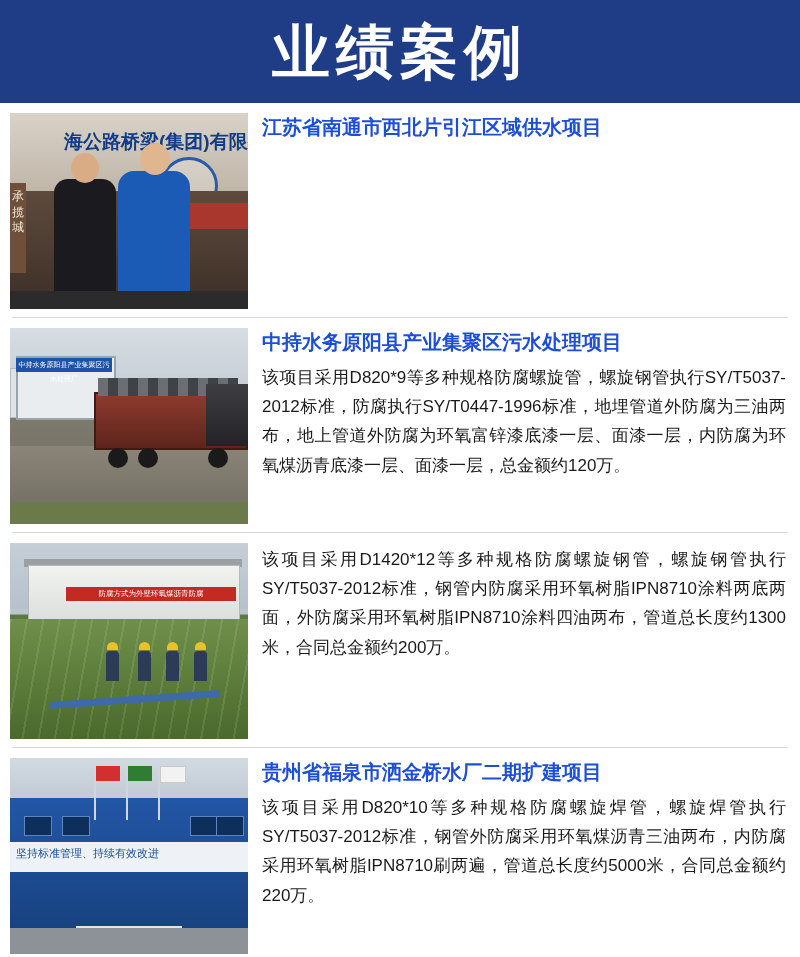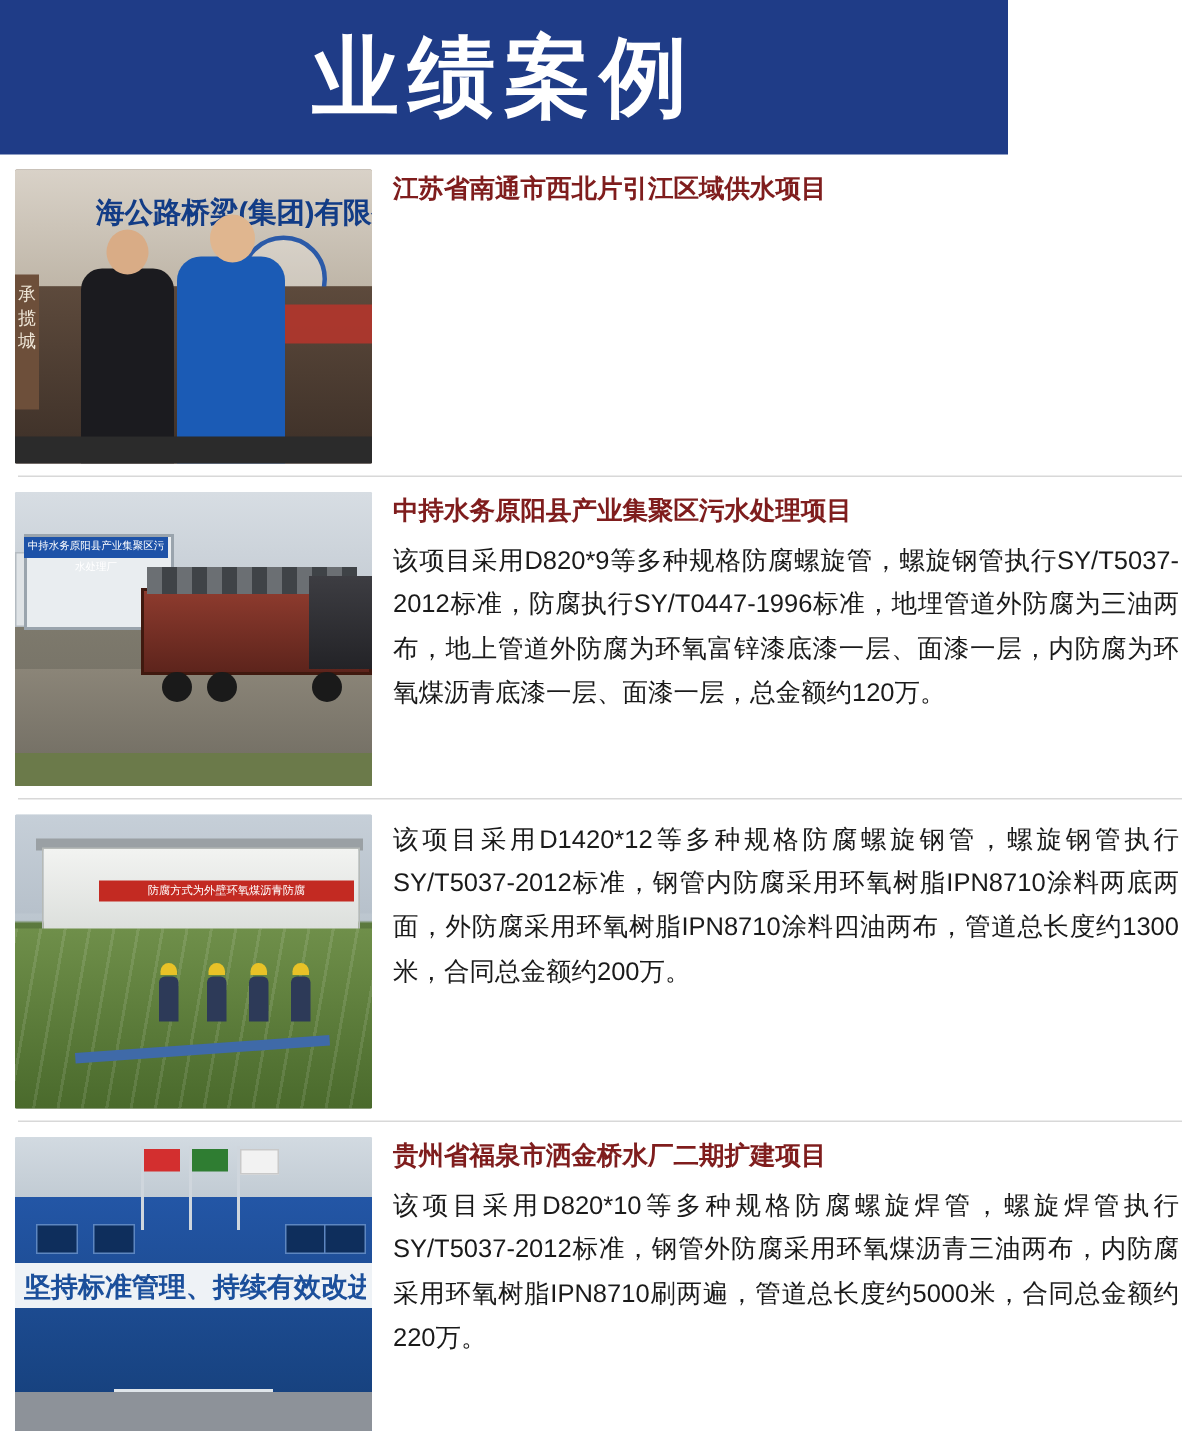--- a/index.html
+++ b/index.html
@@ -15,21 +15,21 @@
   }
   .page {
     width: 800px;
     height: 957px;
     position: relative;
     background: #ffffff;
   }
 
   
   .banner {
-    width: 672px;
+    width: 800px;
     height: 103px;
     background: #1f3c87;
     display: flex;
     align-items: center;
     justify-content: center;
     box-sizing: border-box;
   }
   .banner-title {
     color: #ffffff;
     font-size: 58px;
@@ -58,22 +58,22 @@
     position: relative;
     overflow: hidden;
     border-radius: 1px;
   }
   .case-body {
     flex: 1 1 auto;
     min-width: 0;
     padding-top: 2px;
   }
   .case-title {
-    color: #7f1d1d;
-    font-size: 17px;
+    color: #1d4ed8;
+    font-size: 20px;
     font-weight: bold;
     line-height: 1.25;
     margin: 0 0 8px 0;
     letter-spacing: 0px;
   }
   .case-text {
     color: #1a1a1a;
     font-size: 17px;
     line-height: 1.72;
     margin: 0;
@@ -263,21 +263,21 @@
   .ph4 .bld {
     position: absolute; left: 0; top: 40px; width: 100%; height: 132px;
     background: linear-gradient(#2356a6, #17427f);
   }
   .ph4 .white-band {
     position: absolute; left: 0; top: 84px; width: 100%; height: 30px;
     background: #eef2f6;
   }
   .ph4 .slogan {
     position: absolute; left: 6px; top: 88px; width: 228px;
-    color: #1b4f9b; font-size: 18px; font-weight: bold;
+    color: #1b4f9b; font-size: 11px; font-weight: normal;
     white-space: nowrap; overflow: hidden;
   }
   .ph4 .flagpole {
     position: absolute; top: 6px; width: 2px; height: 56px; background: #cfd6dd;
   }
   .ph4 .fp1 { left: 84px; }
   .ph4 .fp2 { left: 116px; }
   .ph4 .fp3 { left: 148px; }
   .ph4 .flag {
     position: absolute; top: 8px; width: 24px; height: 15px;

